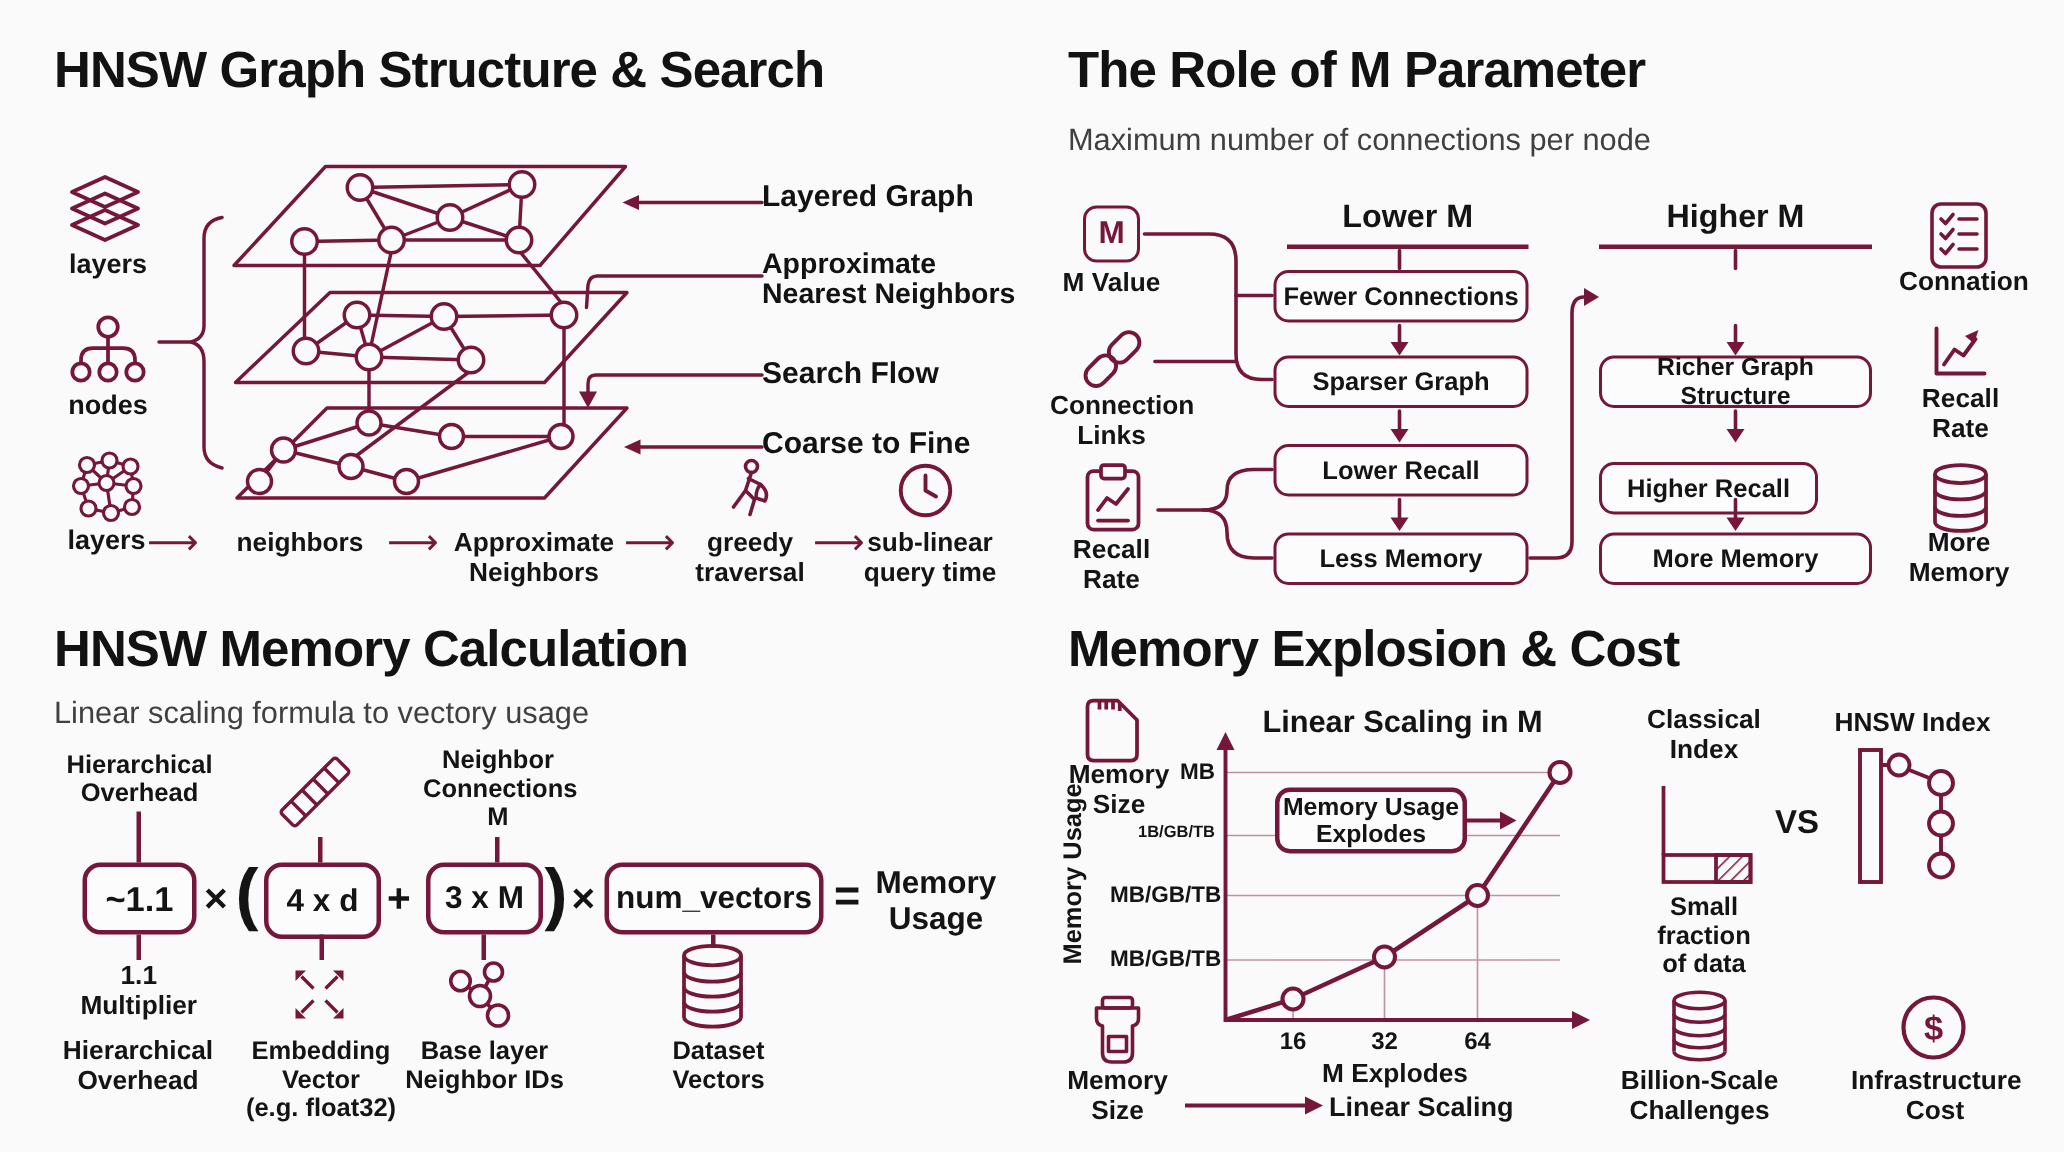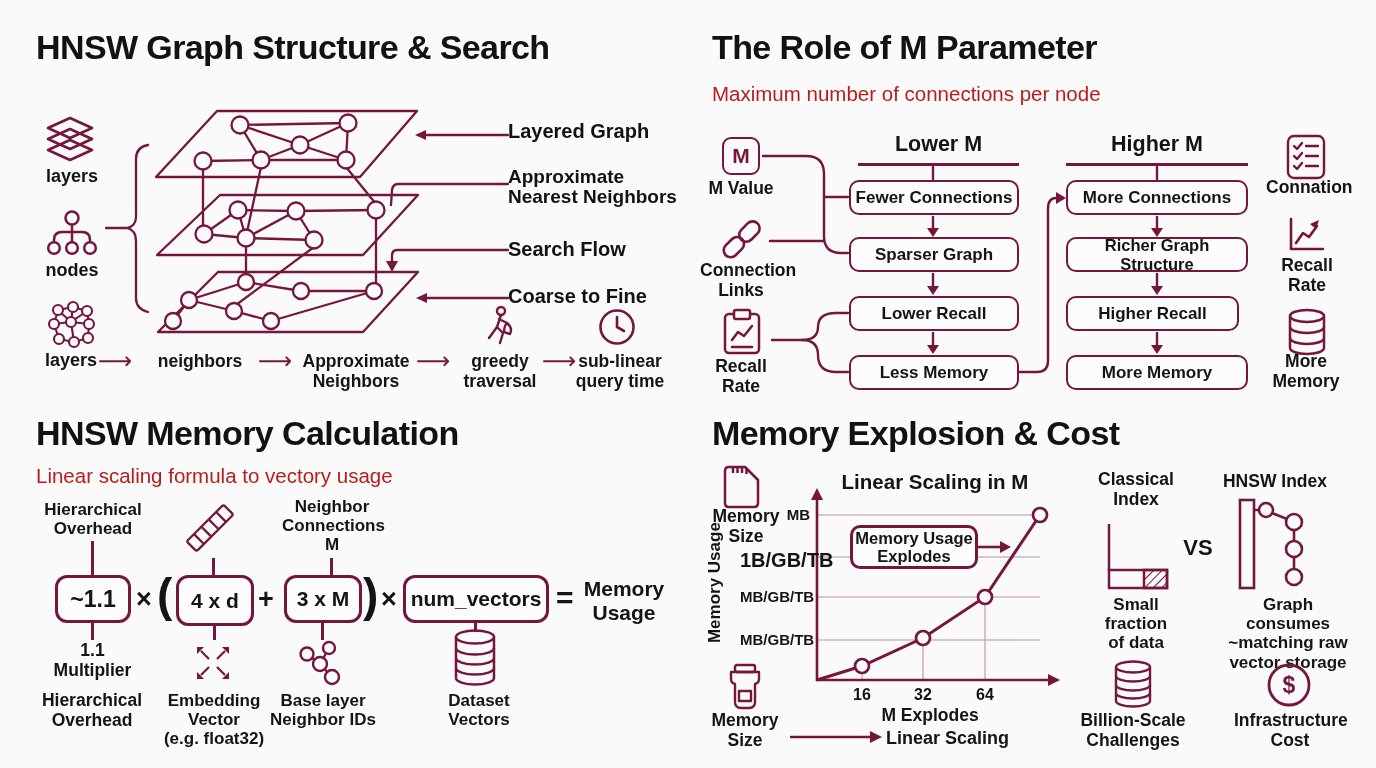--- a/index.html
+++ b/index.html
@@ -1,21 +1,21 @@
 <!DOCTYPE html>
 <html><head>
 <meta charset="utf-8">
 <style>
 :root{--ac:#74173A;--ink:#141414;--bg:#FBFAFA}
 html,body{margin:0;padding:0}
 .canvas{position:relative;width:1376px;height:768px;background:var(--bg);
  font-family:"Liberation Sans",sans-serif;color:var(--ink);overflow:hidden}
 .abs{position:absolute}
 .ttl{font-size:34px;font-weight:700;letter-spacing:-0.6px;color:#121212;white-space:nowrap}
-.sub{font-size:20.5px;color:#b91c1c;white-space:nowrap}
+.sub{font-size:20.5px;color:#404040;white-space:nowrap}
 .lb{font-weight:700;font-size:17.5px;line-height:1.13;color:var(--ink);text-align:center;white-space:pre-line}
 .cal{font-weight:700;font-size:20px;line-height:1.07;color:#121212;white-space:pre-line}
 .bx{border:2.8px solid var(--ac);border-radius:10px;background:#FDFCFC;display:flex;align-items:center;
  justify-content:center;font-weight:700;font-size:17px;color:var(--ink);text-align:center;box-sizing:border-box}
 .fb{border:3.2px solid var(--ac);border-radius:12px;background:#FDFCFC;display:flex;align-items:center;
  justify-content:center;font-weight:700;color:var(--ink);box-sizing:border-box}
 .ar{color:var(--ac);font-size:24px;font-family:"DejaVu Sans",sans-serif;font-weight:400}
 .tick{background:var(--ac);width:2.6px}
 .op{font-weight:700;color:#141414}
 .hline{background:var(--ac);height:3px}
@@ -194,23 +194,22 @@
 
   <div class="abs lb" style="left:858px;top:132px;width:161px;font-size:21.5px">Lower M</div>
   <div class="abs hline" style="left:858px;top:163px;width:161px"></div>
   <div class="abs lb" style="left:1066px;top:132px;width:182px;font-size:21.5px">Higher M</div>
   <div class="abs hline" style="left:1066px;top:163px;width:182px"></div>
 
   <div class="abs bx" style="left:849px;top:180px;width:170px;height:35px">Fewer Connections</div>
   <div class="abs bx" style="left:849px;top:296px;width:170px;height:35px">Lower Recall</div>
   <div class="abs bx" style="left:849px;top:237px;width:170px;height:35px">Sparser Graph</div>
   <div class="abs bx" style="left:849px;top:355px;width:170px;height:35px">Less Memory</div>
-  <div class="abs bx" style="left:1066px;top:180px;width:182px;height:35px">More Connections</div>
   <div class="abs bx" style="left:1066px;top:237px;width:182px;height:35px;font-size:16.5px">Richer Graph Structure</div>
-  <div class="abs bx" style="left:1066px;top:296px;width:173px;height:35px">Higher Recall</div>
+  <div class="abs bx" style="left:1066px;top:308px;width:146px;height:35px">Higher Recall</div>
   <div class="abs bx" style="left:1066px;top:355px;width:182px;height:35px">More Memory</div>
 
   <span class="abs" style="left:688px;top:120px">
     <svg width="392" height="280" viewBox="688 120 392 280">
       <g stroke="#74173A" fill="none" stroke-width="2.4" stroke-linecap="round">
         <path d="M763 156 H806 Q824 156 824 174 V236 Q824 253 841 253 H848"></path>
         <path d="M824 197 H848"></path>
           <path d="M770 241 H824"></path>
         <path d="M772 340 H802 Q818 340 818 327 Q818 313 836 313 H848"></path>
         <path d="M802 340 Q818 340 818 355 Q818 372 836 372 H848"></path>
@@ -394,21 +393,21 @@
       <g stroke="#74173A" fill="#FBFAFA" stroke-width="2.7">
         <circle cx="862" cy="666" r="7"></circle>
           <circle cx="923" cy="638" r="7"></circle>
           <circle cx="985" cy="597" r="7"></circle>
           <circle cx="1040" cy="515" r="7"></circle>
       </g>
     </svg>
     </span>
 
   <div class="abs lb" style="left:740px;top:507px;width:70px;font-size:15px;text-align:right">MB</div>
-  <div class="abs lb" style="left:740px;top:549px;width:70px;font-size:20px;text-align:left">1B/GB/TB</div>
+  <div class="abs lb" style="left:740px;top:549px;width:70px;font-size:11px;text-align:right">1B/GB/TB</div>
   <div class="abs lb" style="left:740px;top:589px;width:70px;font-size:15px;text-align:right">MB/GB/TB</div>
   <div class="abs lb" style="left:740px;top:632px;width:70px;font-size:15px;text-align:right">MB/GB/TB</div>
 
   <div class="abs fb" style="left:850px;top:525px;width:128px;height:44px;font-size:16.5px;border-radius:10px;line-height:1.1;white-space:pre-line;text-align:center">Memory Usage
 Explodes</div>
 
   <div class="abs lb" style="left:847px;top:686px;width:30px;font-size:16px">16</div>
   <div class="abs lb" style="left:908px;top:686px;width:30px;font-size:16px">32</div>
   <div class="abs lb" style="left:970px;top:686px;width:30px;font-size:16px">64</div>
   <div class="abs lb" style="left:850px;top:706px;width:160px">M Explodes</div>
@@ -458,23 +457,20 @@
       <path d="M16 12 L21 12 M34 15 L49 21 M56 32 V44 M56 59 V71"></path>
       <circle cx="28" cy="12" r="7" fill="#FBFAFA"></circle>
           <circle cx="56" cy="24" r="8" fill="#FBFAFA"></circle>
           <circle cx="56" cy="51" r="8" fill="#FBFAFA"></circle>
           <circle cx="56" cy="79" r="8" fill="#FBFAFA"></circle>
     </g>
       </svg>
     </span>
   <div class="abs lb" style="left:1086px;top:595px;width:100px;font-size:17px">Small fraction
 of data</div>
-  <div class="abs lb" style="left:1220px;top:595px;width:136px;font-size:17px">Graph consumes
-~matching raw
-vector storage</div>
 
   <span class="abs" style="left:1112px;top:660px">
     <svg width="42" height="48" viewBox="0 0 42 48">
         <g stroke="#74173A" fill="none" stroke-width="2.4">
       <ellipse cx="21" cy="7" rx="17" ry="5.5"></ellipse>
           <path d="M4 7 V41 M38 7 V41"></path>
       <path d="M4 16 a17 5.5 0 0 0 34 0"></path>
           <path d="M4 25 a17 5.5 0 0 0 34 0"></path>
           <path d="M4 33 a17 5.5 0 0 0 34 0"></path>
           <path d="M4 41 a17 5.5 0 0 0 34 0"></path>

